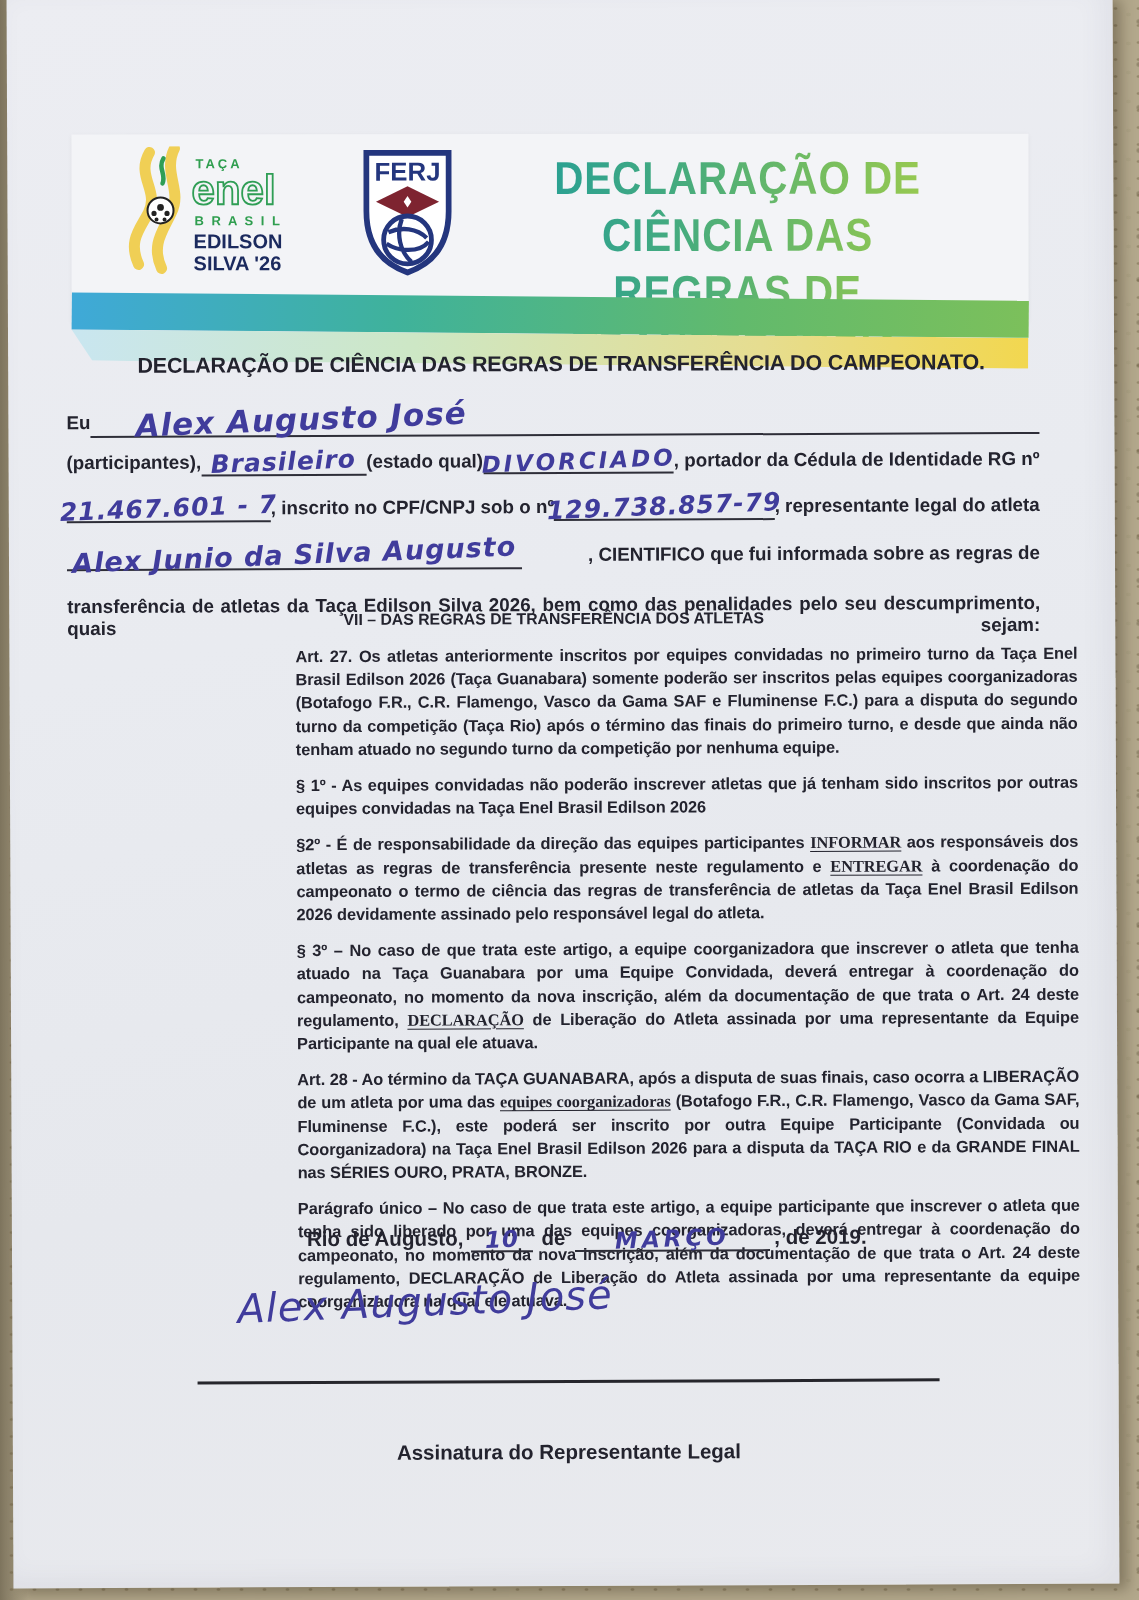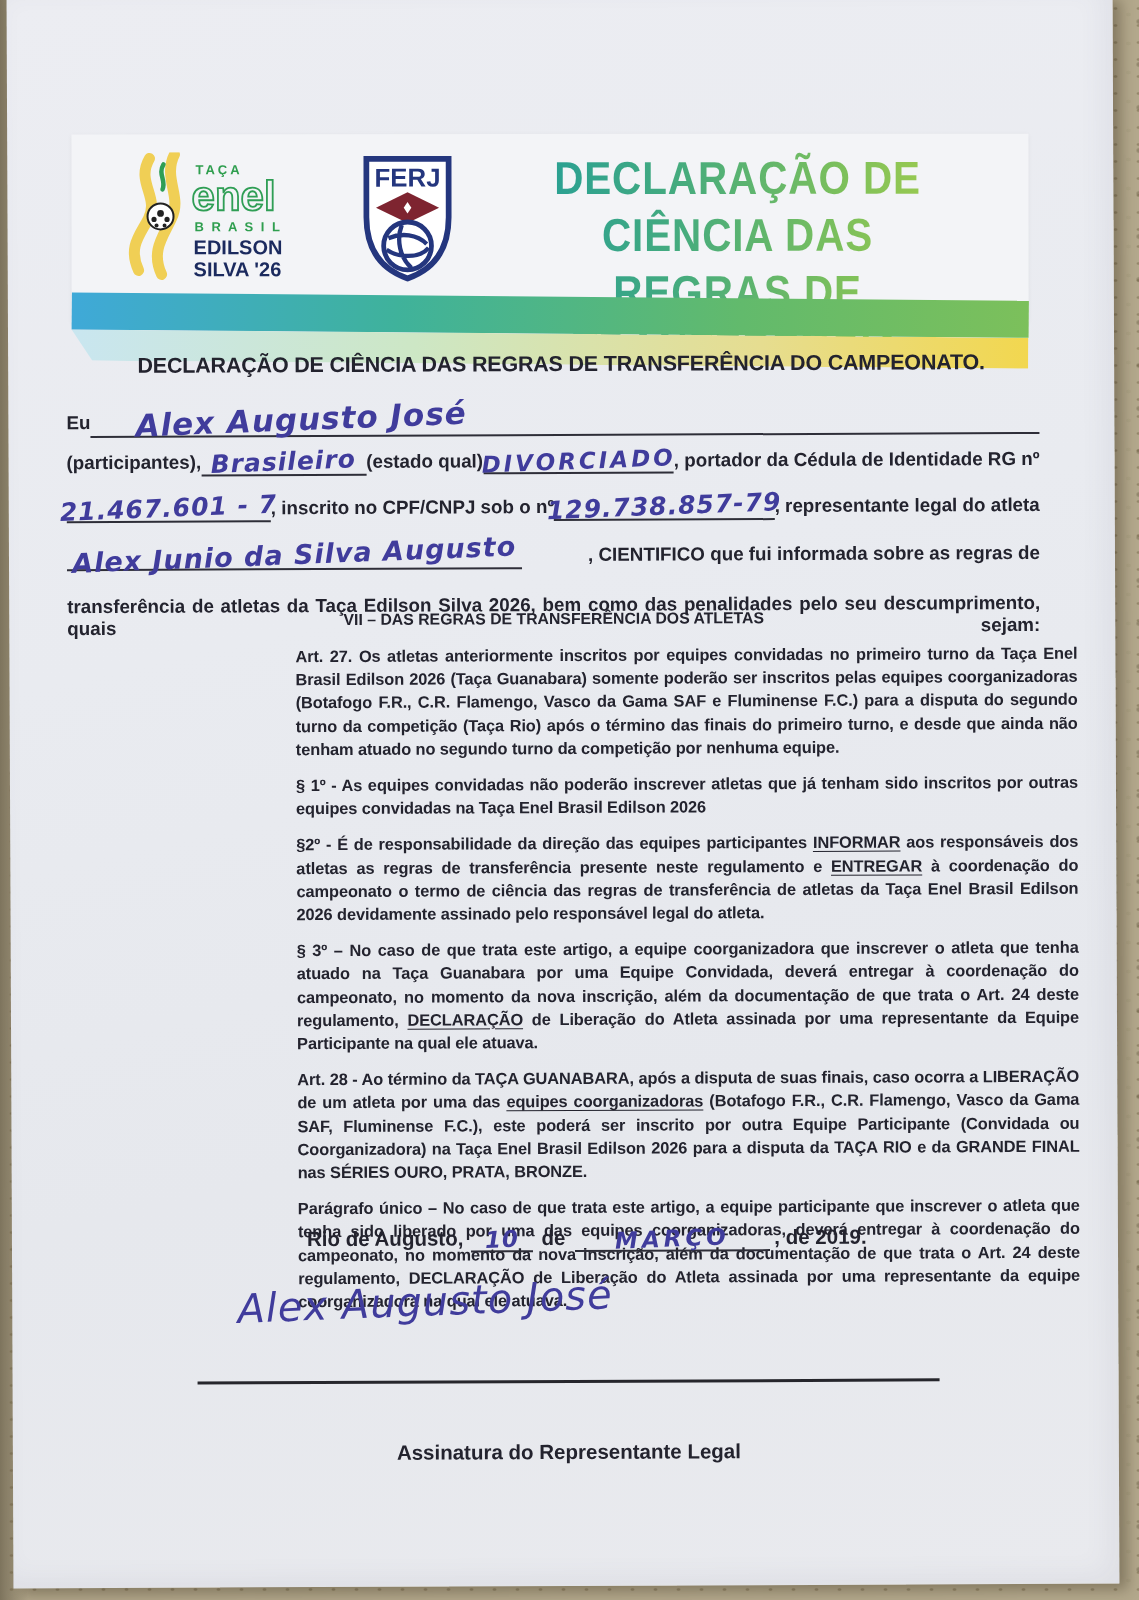--- a/index.html
+++ b/index.html
@@ -14,21 +14,21 @@
     background-size:23px 17px, 37px 29px, 53px 43px, 100% 100%;}
 
   .paper{position:absolute;left:10px;top:-4px;width:1106px;height:1590px;
     background:linear-gradient(168deg,#ecedf2 0%,#e9ebf0 38%,#e6e8ed 68%,#e9eaee 100%);
     transform:rotate(-0.25deg);transform-origin:50% 50%;
     box-shadow:8px 6px 14px rgba(55,45,25,.38), inset -10px -8px 26px rgba(90,90,110,.07);}
 
   
   .banner{position:absolute;left:64px;top:138px;width:957px;height:188px;
     background:#f3f4f7;box-shadow:0 1px 5px rgba(0,0,0,.05);transform:rotate(.2deg);}
-  .banner-logos{position:absolute;left:48px;top:18px;width:340px;height:132px;}
+  .banner-logos{position:absolute;left:48px;top:12px;width:340px;height:132px;}
   .banner-title{position:absolute;left:392px;top:16px;width:548px;text-align:center;
     font-weight:bold;letter-spacing:1px;line-height:57px;font-size:46px;
     transform:scaleX(.88);transform-origin:center;
     background:linear-gradient(90deg,var(--title_gradient-0) 0%,var(--title_gradient-1) 38%,var(--title_gradient-2) 72%,var(--title_gradient-3) 100%);
     -webkit-background-clip:text;background-clip:text;color:transparent;}
   .stripes{position:absolute;left:0;bottom:-38px;width:100%;transform:rotate(.55deg);transform-origin:left center;}
   .stripe-top{height:37px;background:linear-gradient(90deg,var(--stripe_top-0) 0%,var(--stripe_top-1) 34%,var(--stripe_top-2) 70%,var(--stripe_top-3) 100%);}
   .stripe-bottom{height:31px;margin-top:0;background:linear-gradient(90deg,var(--stripe_bottom-0) 0%,var(--stripe_bottom-1) 36%,var(--stripe_bottom-2) 72%,var(--stripe_bottom-3) 100%);
     clip-path:polygon(0 0,100% 0,100% 100%,2.2% 100%);}
 
@@ -46,21 +46,21 @@
   
   .hw{font-style:italic;color:var(--handwriting_ink);display:inline-block;
     transform:rotate(-2deg);position:relative;top:2px;letter-spacing:1px;
     font-family:"DejaVu Sans",sans-serif;white-space:nowrap;}
 
   .section-title{position:absolute;left:58px;top:614px;width:973px;text-align:center;
     font-size:15.8px;font-weight:bold;color:var(--heading_text);}
   .paragraphs{position:absolute;left:286px;top:648px;width:782px;color:var(--heading_text);}
   .body-par{margin:0 0 13px 0;font-size:16.4px;font-weight:bold;line-height:23.2px;
     text-align:justify;letter-spacing:-.1px;}
-  .body-par u{text-underline-offset:2.5px;}
+  .body-par u{text-underline-offset:2.5px;font-family:Liberation Serif, serif;}
 
   .date-line{position:absolute;left:295px;top:1228px;color:var(--heading_text);
     font-size:20.5px;font-weight:bold;display:flex;align-items:baseline;white-space:nowrap;}
 
   .sig-hw{position:absolute;left:225px;top:1282px;font-size:40px;}
   .sig-line{position:absolute;left:185px;top:1384px;width:742px;border-bottom:3px solid #26262c;}
   .sig-caption{position:absolute;left:185px;top:1444px;width:742px;text-align:center;
     font-size:20.5px;font-weight:bold;color:var(--heading_text);}
 </style>
 </head>

